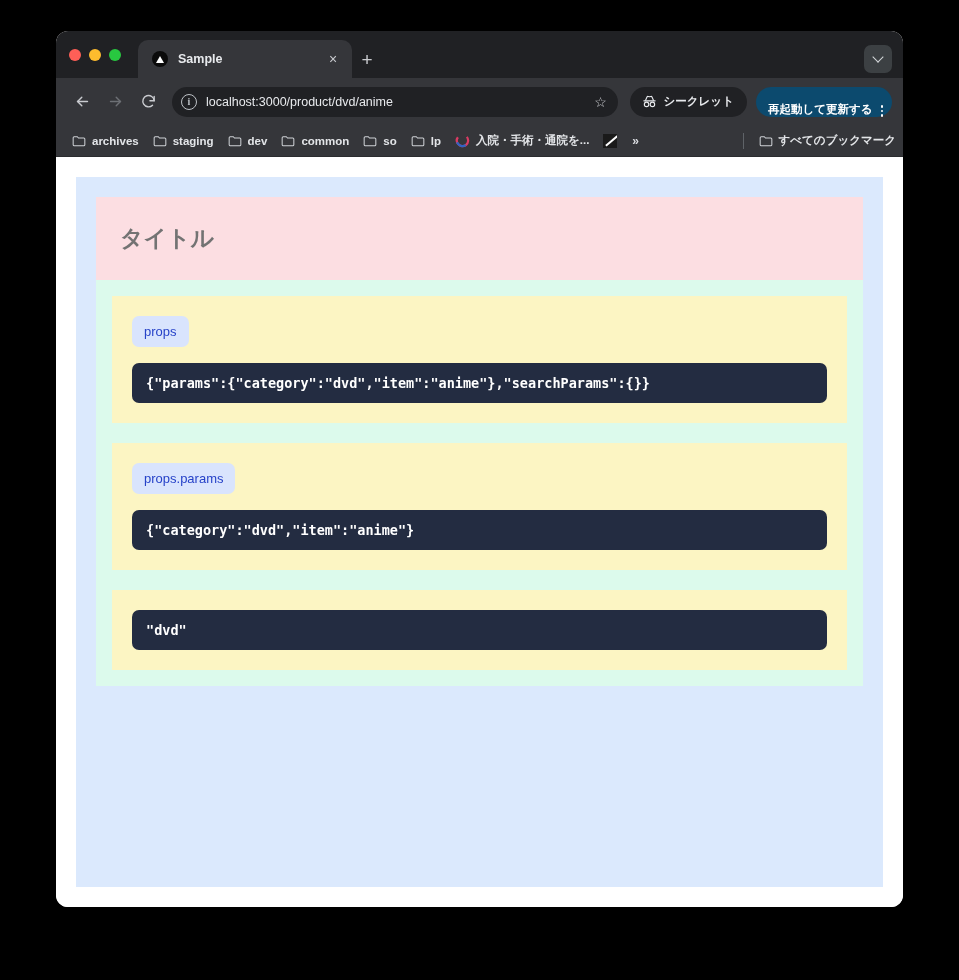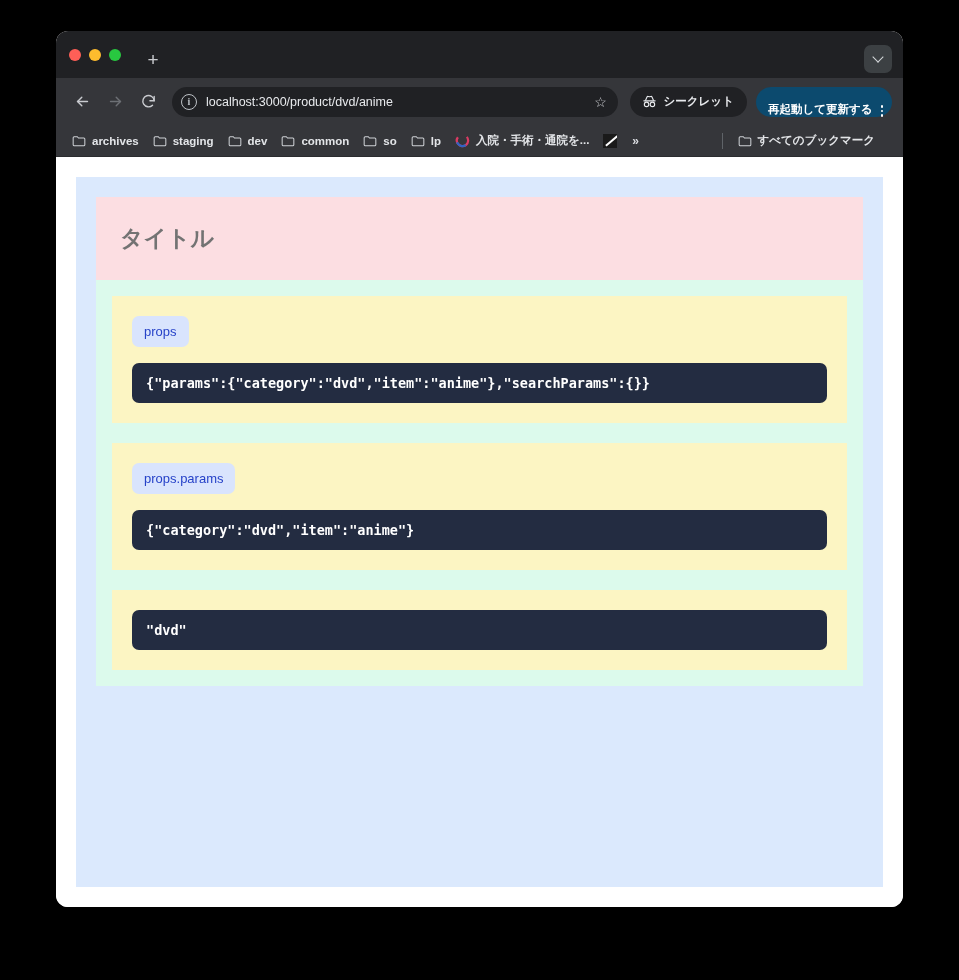--- a/index.html
+++ b/index.html
@@ -195,21 +195,21 @@
     display: flex; flex-direction: column; gap: 2px; align-items: center;
   }
   .kebab i { width: 2.5px; height: 2.5px; background: #ffffff; border-radius: 50%; display:block; }
 
   
   .bookmarks-bar {
     height: 32px;
     background: #35363a;
     display: flex;
     align-items: center;
-    padding: 0 21px 0 9px;
+    padding: 0 0 0 9px;
     gap: 0;
     border-bottom: 1px solid #2b2c2f;
   }
   .bm {
     display: flex;
     align-items: center;
     gap: 6px;
     padding: 4px 7px;
     border-radius: 5px;
     color: #e3e5e8;
@@ -297,20 +297,27 @@
 
 <div class="browser-window">
 
   <div class="tab-strip">
     <div class="traffic-lights">
       <span class="light red"></span>
       <span class="light yellow"></span>
       <span class="light green"></span>
     </div>
 
+    <div class="tab">
+      <span class="favicon">
+        <span class="tri"></span>
+      </span>
+      <span class="tab-title">Sample</span>
+      <span class="tab-close">×</span>
+    </div>
 
     <div class="new-tab">+</div>
 
     <div class="tabstrip-spacer"></div>
 
     <div class="tabstrip-menu">
       <span class="chev"></span>
     </div>
   </div>
 

